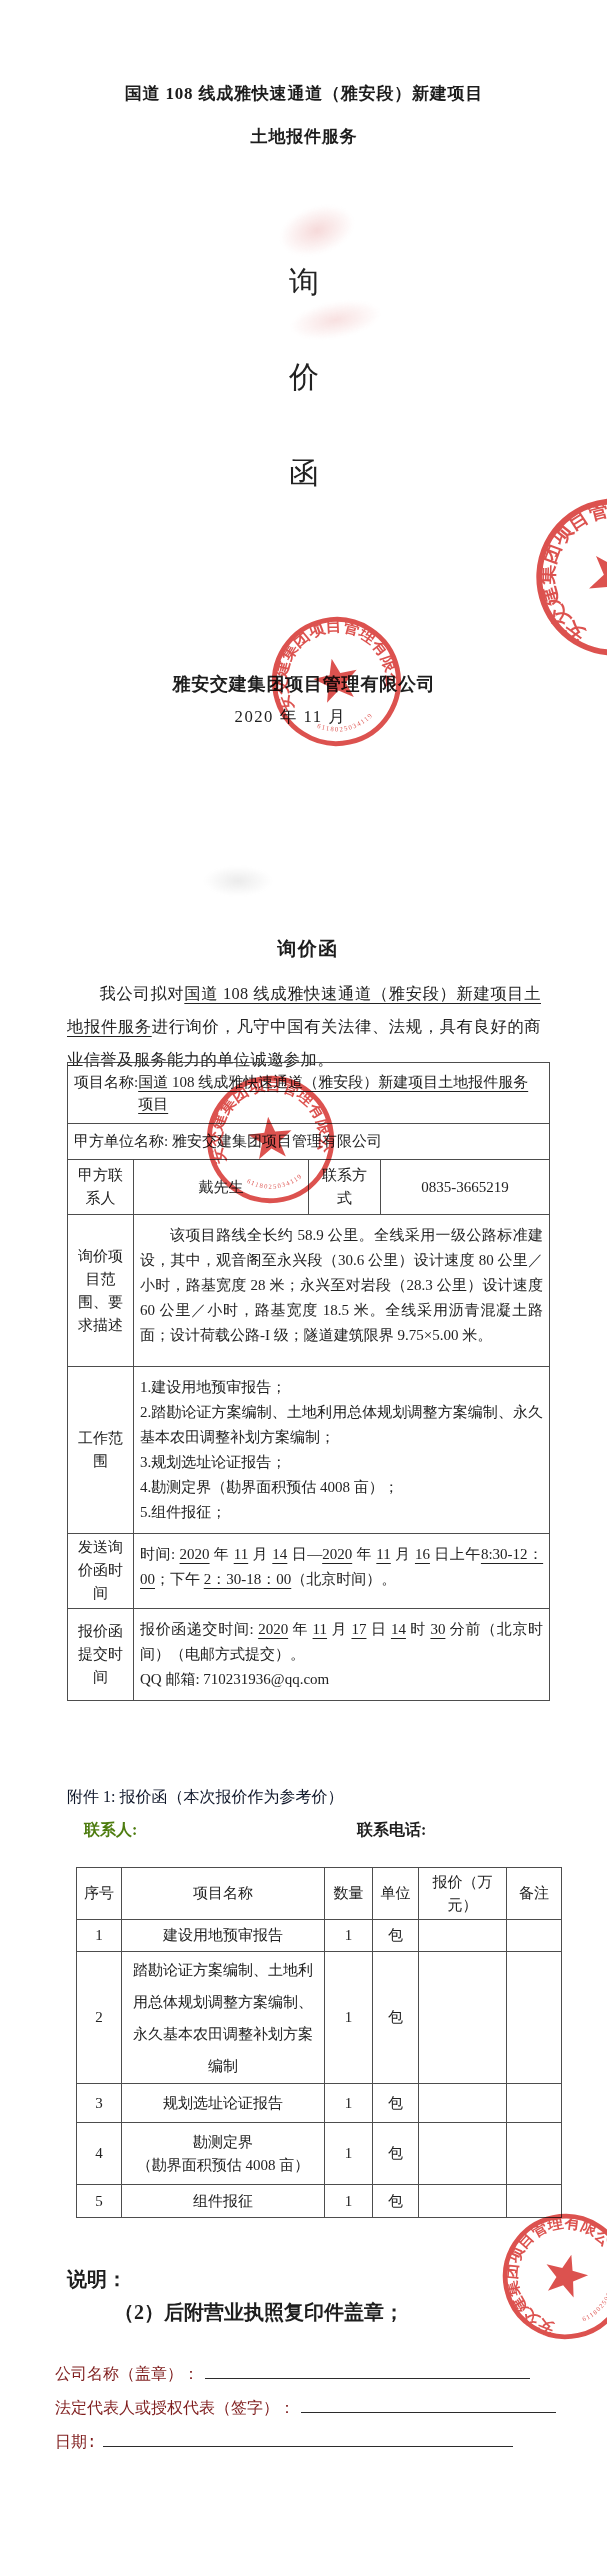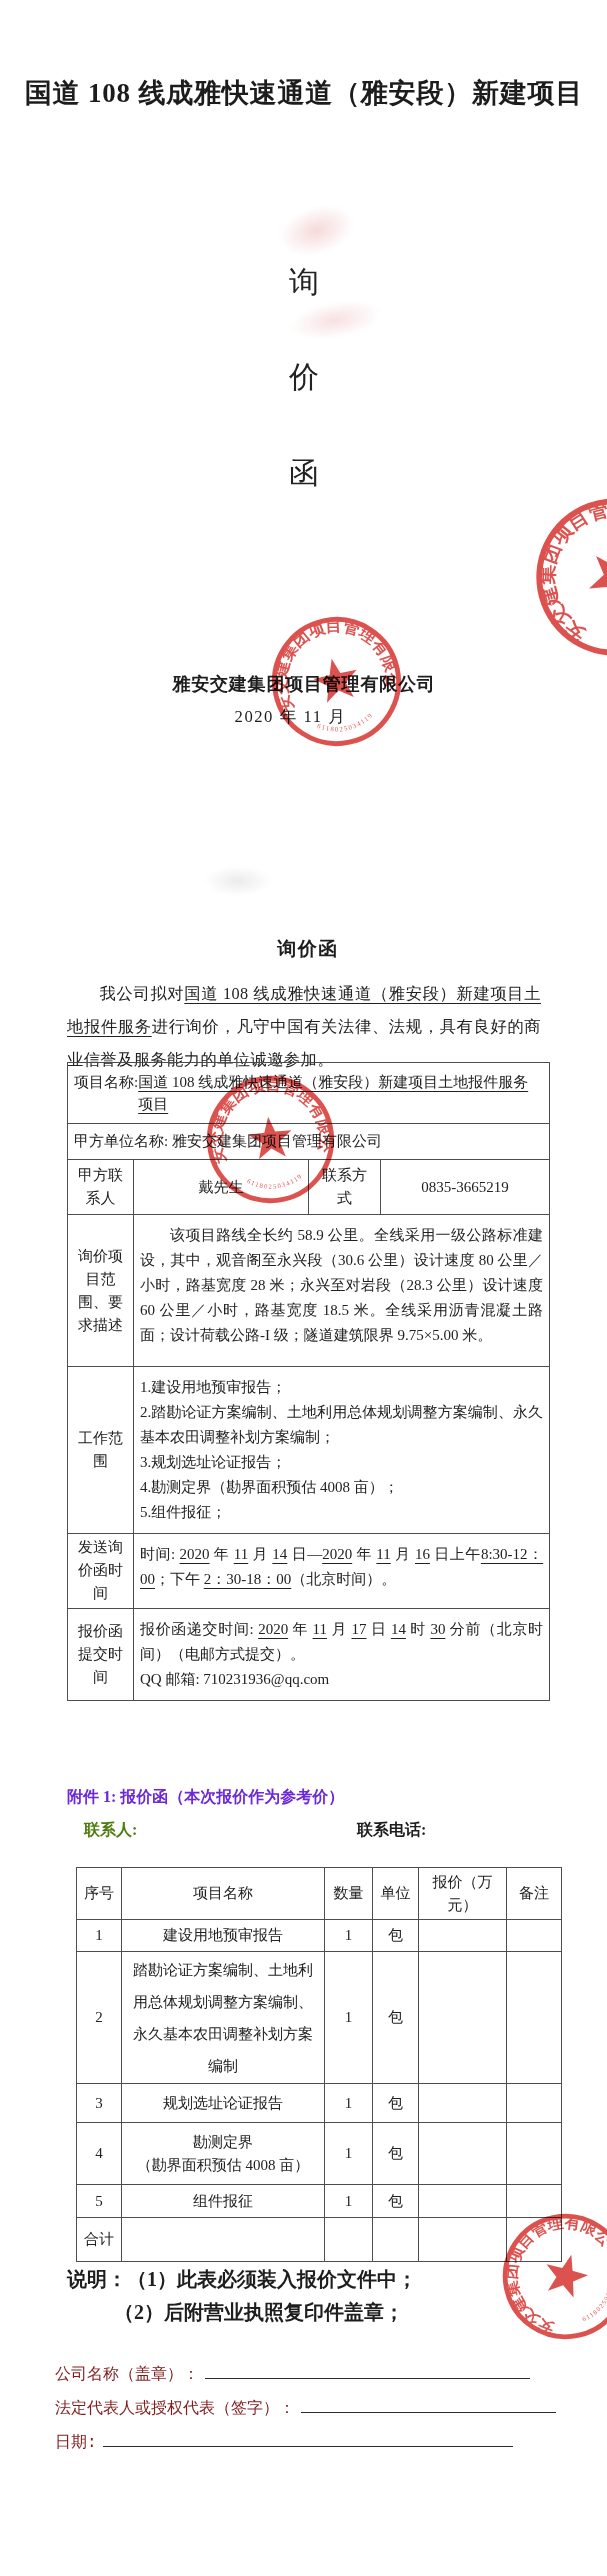--- a/index.html
+++ b/index.html
@@ -3,21 +3,21 @@
 <meta charset="utf-8">
 <style>
   html,body{margin:0;padding:0;background:#ffffff;}
   #page{
     position:relative;width:608px;height:2576px;margin:0 auto;
     background:#ffffff;overflow:hidden;color:#262626;
     font-family:"Liberation Serif","DejaVu Serif",serif;
   }
   
   .doc-title{position:absolute;top:72px;left:0;right:0;text-align:center;
-    font-size:27px;font-weight:bold;line-height:43px;letter-spacing:0.8px;color:#1c1c1c;}
+    font-size:17px;font-weight:bold;line-height:43px;letter-spacing:0.8px;color:#1c1c1c;}
   .vchar{position:absolute;left:0;right:0;text-align:center;font-size:30px;color:#222;}
   #vchar-0{top:262px}#vchar-1{top:357px}#vchar-2{top:453px}
   .company-line{position:absolute;top:672px;left:0;right:0;text-align:center;
     font-size:18px;font-weight:bold;letter-spacing:0.8px;color:#1e1e1e;}
   .date-line{position:absolute;top:705px;left:0;right:27px;text-align:center;
     font-size:16.7px;letter-spacing:1.5px;color:#1e1e1e;}
   
   .stamp{position:absolute;pointer-events:none;color:var(--seal-red,#d83a36);
     opacity:.88;mix-blend-mode:multiply;}
   #stampA{left:266px;top:611px;width:141px;height:141px;transform:rotate(-12deg);}
@@ -42,21 +42,21 @@
   table.t1 td{border:0.8px solid #4d4d4d;padding:8px 6px;vertical-align:middle;}
   table.t1 .lbl{text-align:center;line-height:23px;padding:2.3px 7.6px;}
   .proj-row{display:flex;line-height:22px;}
   .proj-row .plabel{flex:0 0 auto;white-space:nowrap;}
   .proj-row .pval{flex:1 1 auto;}
   .cell-center{text-align:center;}
   .scope-text{line-height:25px;text-indent:2em;text-align:justify;}
   .work-item{line-height:25px;text-align:justify;}
   .time-text{line-height:25px;text-align:justify;}
   
-  .att-title{position:absolute;top:1787px;left:67px;font-size:16px;font-weight:bold;color:#6d28d9;}
+  .att-title{position:absolute;top:1787px;left:67px;font-size:16px;font-weight:normal;color:#0f172a;}
   .att-contact{position:absolute;top:1820px;left:84px;font-size:16px;font-weight:bold;color:#4d7c0f;}
   .att-phone{position:absolute;top:1820px;left:357px;font-size:16px;font-weight:bold;color:#1e1e1e;}
   table.t2{position:absolute;top:1867px;left:76px;width:485px;border-collapse:collapse;
     table-layout:fixed;font-size:15px;color:#222;}
   table.t2 td,table.t2 th{border:0.8px solid #4d4d4d;padding:1.5px 4.6px;text-align:center;
     vertical-align:middle;font-weight:normal;line-height:23px;}
   table.t2 .name-multiline{line-height:32px;}
   .pre{white-space:pre-line;}
   .notes{position:absolute;top:2263px;left:67px;font-size:20px;font-weight:bold;
     line-height:33px;color:#1e1e1e;}
@@ -72,20 +72,21 @@
   #sig-date .blank-line{width:410px;}
   .seal-svg{width:100%;height:100%;display:block;}
 </style>
 </head>
 <body>
 
 <div id="page">
 
   <div class="doc-title">
     <div>国道 108 线成雅快速通道（雅安段）新建项目</div>
+    <div>土地报件服务</div>
   </div>
 
   <div class="smudge" id="smudge1"></div>
   <div class="smudge" id="smudge2"></div>
   <div class="smudge" id="smudge3"></div>
 
   <div class="vchar" id="vchar-0">询</div>
   <div class="vchar" id="vchar-1">价</div>
   <div class="vchar" id="vchar-2">函</div>
 
@@ -248,35 +249,26 @@
       <td></td>
     </tr>
     <tr style="height:33px">
       <td>5</td>
       <td>组件报征</td>
       <td>1</td>
       <td>包</td>
       <td></td>
       <td></td>
     </tr>
-    <tr style="height:44px">
-      <td>合计</td>
-      <td></td>
-      <td></td>
-      <td></td>
-      <td></td>
-      <td></td>
-    </tr>
   </tbody>
     </table>
 
   <div class="notes">
     <div class="note-line">
       <span>说明：</span>
-      <span>（1）此表必须装入报价文件中；</span>
     </div>
     <div class="note-line note-indent">
       <span>（2）后附营业执照复印件盖章；</span>
     </div>
   </div>
 
   <div class="stamp" id="stampD">
     <svg class="seal-svg" viewBox="-100 -100 200 200">
       <defs>
         <path id="sealArcD" d="M -63.9 32.1 A 71.5 71.5 0 1 1 63.9 32.1" fill="none"></path>

